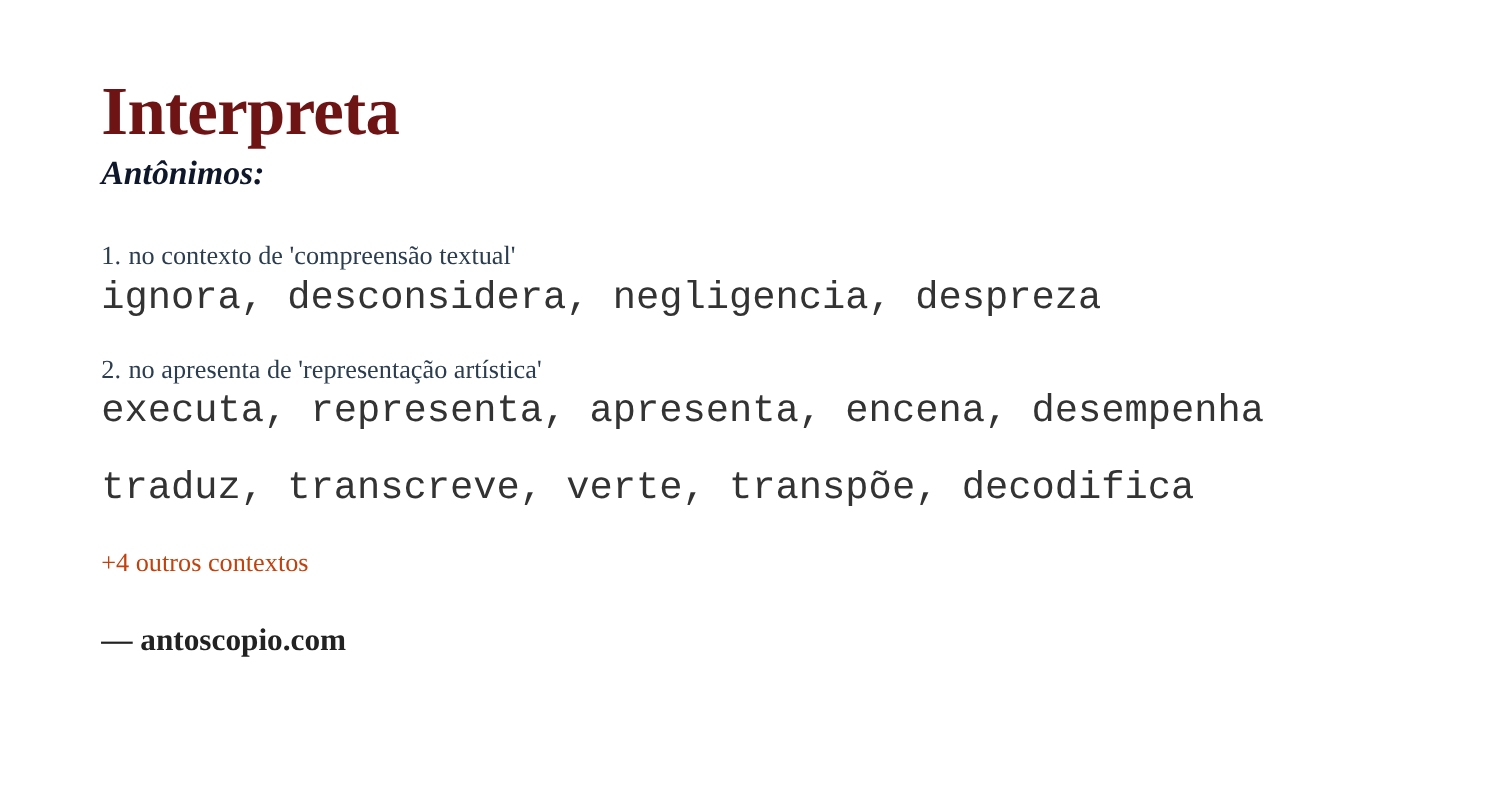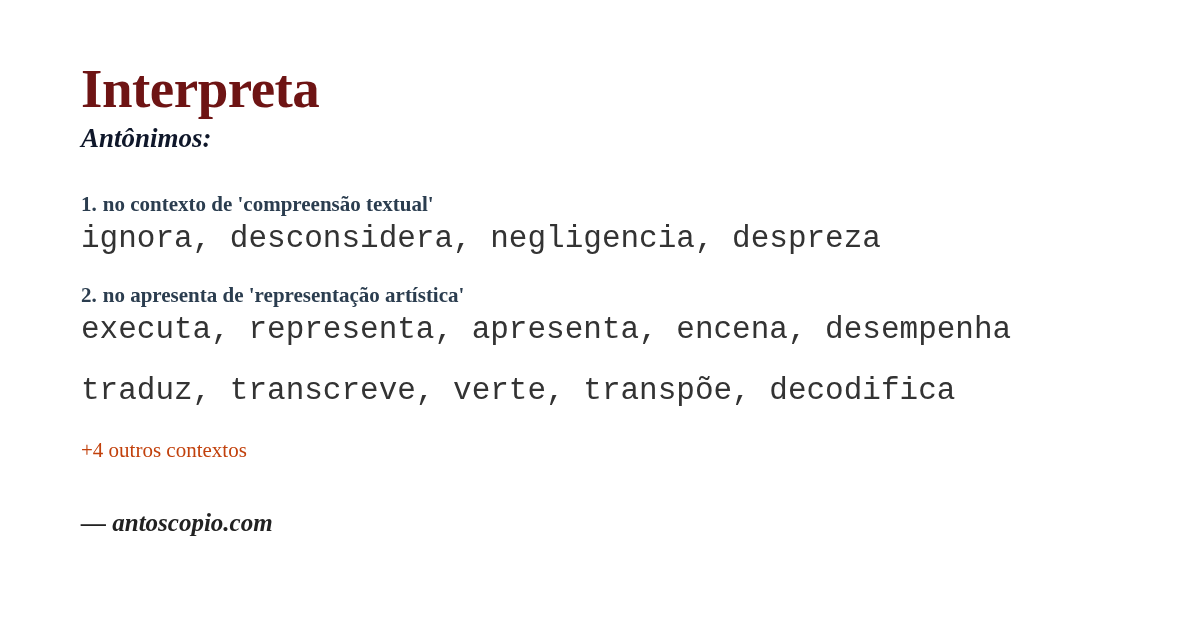--- a/index.html
+++ b/index.html
@@ -41,44 +41,42 @@
   .section {
     margin-top: 26px;
   }
   .section:first-child {
     margin-top: 0;
   }
   .context-line {
     font-size: 21px;
     line-height: 1.25;
     color: #2b3d4f;
-    font-weight: bold;
   }
   .context-number {
     margin-right: 6px;
   }
   .antonyms {
     margin-top: 3px;
     font-size: 31px;
     line-height: 1.15;
     color: #333333;
     font-family: Liberation Mono, monospace;
   }
   .more-contexts {
     margin-top: 28px;
     font-size: 21px;
     line-height: 1.25;
     color: #c2410c;
   }
   .attribution {
-    margin-top: 46px;
+    margin-top: 36px;
     font-size: 25px;
     line-height: 1.15;
     font-weight: bold;
-    font-style: italic;
     color: #222222;
   }
 </style>
 </head>
 <body>
 
 <div class="card">
 
   <h1 class="title">Interpreta</h1>
 

